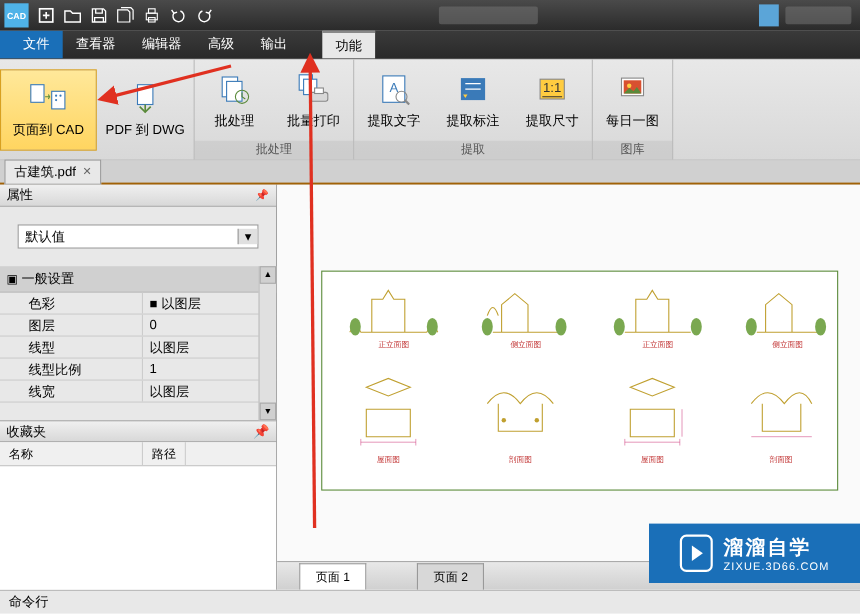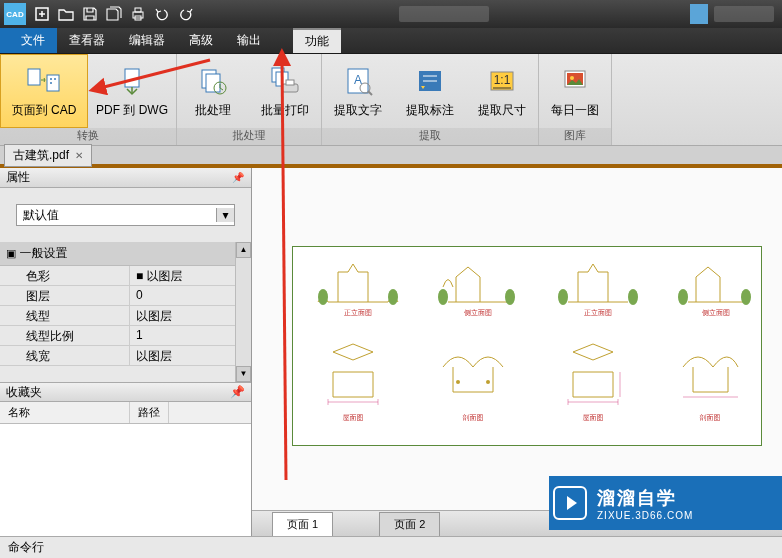--- a/index.html
+++ b/index.html
@@ -25,21 +25,21 @@
 .ribbon { height: 92px; background: linear-gradient(#e8e8e8, #d8d8d8); display: flex; border-bottom: 1px solid #aaa; }
 .ribbon-group { display: flex; flex-direction: column; border-right: 1px solid #bbb; }
 .ribbon-buttons { flex: 1; display: flex; align-items: center; }
 .ribbon-btn { width: 88px; height: 74px; display: flex; flex-direction: column; align-items: center; justify-content: center; cursor: pointer; gap: 4px; }
 .ribbon-btn.small { width: 72px; }
 .ribbon-btn.selected { background: linear-gradient(#ffe89a, #ffd560); border: 1px solid #d8a020; }
 .ribbon-btn .icon-box { width: 34px; height: 34px; display: flex; align-items: center; justify-content: center; }
 .ribbon-group-label { height: 18px; text-align: center; font-size: 11px; color: #555; background: rgba(180,180,180,0.3); }
 
 
-.file-tab-bar { height: 22px; background: #d0d0d0; display: flex; align-items: center; padding-left: 4px; border-bottom: 4px solid #a16207; }
+.file-tab-bar { height: 22px; background: #d0d0d0; display: flex; align-items: center; padding-left: 4px; border-bottom: 2px solid #a16207; }
 .file-tab { background: #e8e8e8; border: 1px solid #999; padding: 2px 8px; display: flex; align-items: center; gap: 6px; font-size: 11px; }
 .file-tab .close-x { font-size: 10px; color: #666; cursor: pointer; }
 
 
 .main { display: flex; height: 368px; }
 .left-panel { width: 252px; background: #e8e8e8; border-right: 1px solid #999; display: flex; flex-direction: column; }
 .panel-header { height: 20px; background: linear-gradient(#f0f0f0, #d8d8d8); border-bottom: 1px solid #aaa; padding: 0 6px; display: flex; align-items: center; justify-content: space-between; font-size: 11px; gap: 40px; }
 .panel-header .pin { font-size: 10px; color: #555; cursor: pointer; }
 .prop-dropdown { height: 22px; display: flex; align-items: center; border: 1px solid #999; background: #fff; margin: 16px; }
 .prop-dropdown span { flex: 1; padding: 0 6px; }
@@ -71,21 +71,21 @@
 .page-tab { padding: 4px 14px; background: #fff; border: 1px solid #999; border-bottom: none; margin-right: 2px; font-size: 11px; cursor: pointer; }
 .page-tab.inactive { background: #d8d8d8; margin-left: 44px; }
 
 
 .cmd-bar { height: 22px; background: #e8e8e8; border-top: 1px solid #aaa; display: flex; align-items: center; padding: 0 8px; font-size: 11px; }
 
 
 .anno { position: absolute; pointer-events: none; z-index: 100; }
 
 
-.watermark { position: absolute; right: 0; bottom: 28px; width: 233px; height: 54px; background: #1a6fb8; display: flex; align-items: center; padding: 0 4px; gap: 10px; z-index: 50; }
+.watermark { position: absolute; right: 0; bottom: 28px; width: 192px; height: 54px; background: #1a6fb8; display: flex; align-items: center; padding: 0 28px; gap: 10px; z-index: 50; }
 .watermark .play { width: 34px; height: 34px; border: 2px solid #fff; border-radius: 6px; display: flex; align-items: center; justify-content: center; }
 .watermark .play::after { content: ""; border-left: 10px solid #fff; border-top: 7px solid transparent; border-bottom: 7px solid transparent; margin-left: 3px; }
 .watermark .txt { color: #fff; }
 .watermark .txt .l1 { font-size: 18px; font-weight: bold; letter-spacing: 2px; }
 .watermark .txt .l2 { font-size: 10px; letter-spacing: 1px; }
 </style>
 </head>
 <body>
 
 <div class="top-toolbar">
@@ -166,21 +166,20 @@
         <div class="icon-box">
           <svg width="34" height="30" viewBox="0 0 34 30">
               <rect x="10" y="3" width="14" height="18" fill="#fff" stroke="#3a7ab8"></rect>
               <path d="M12 23 l5 5 l5 -5" fill="none" stroke="#5a8a3a" stroke-width="1.5"></path>
               <line x1="17" y1="21" x2="17" y2="28" stroke="#5a8a3a" stroke-width="1.5"></line>
             </svg>
         </div>
         <span>PDF 到 DWG</span>
       </div>
     </div>
-    <div class="ribbon-group-label">转换</div>
   </div>
 
   <div class="ribbon-group">
     <div class="ribbon-buttons">
       <div class="ribbon-btn small">
         <div class="icon-box">
           <svg width="34" height="30" viewBox="0 0 34 30">
               <rect x="6" y="4" width="14" height="18" fill="#fff" stroke="#3a7ab8"></rect>
               <rect x="10" y="8" width="14" height="18" fill="#fff" stroke="#3a7ab8"></rect>
               <circle cx="24" cy="22" r="6" fill="none" stroke="#5a8a3a"></circle>

